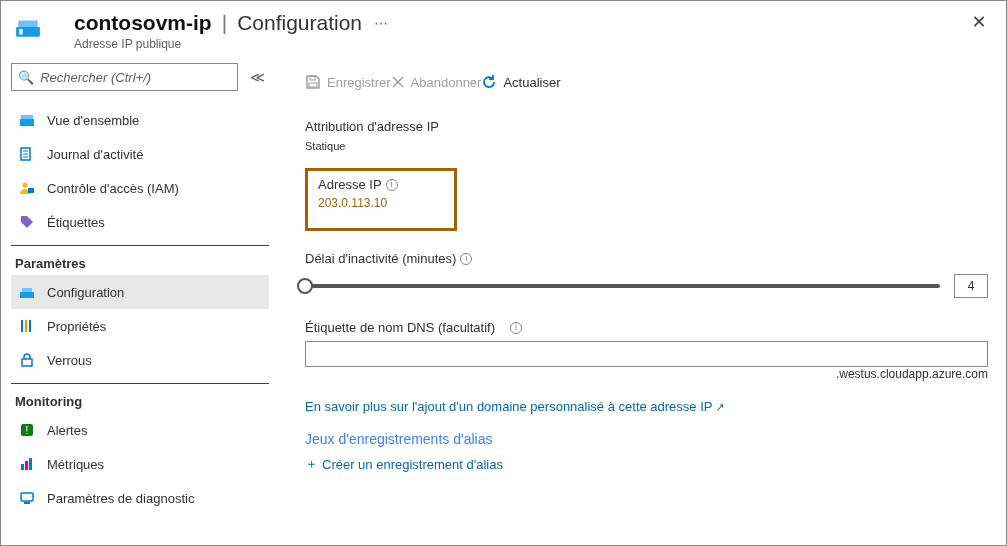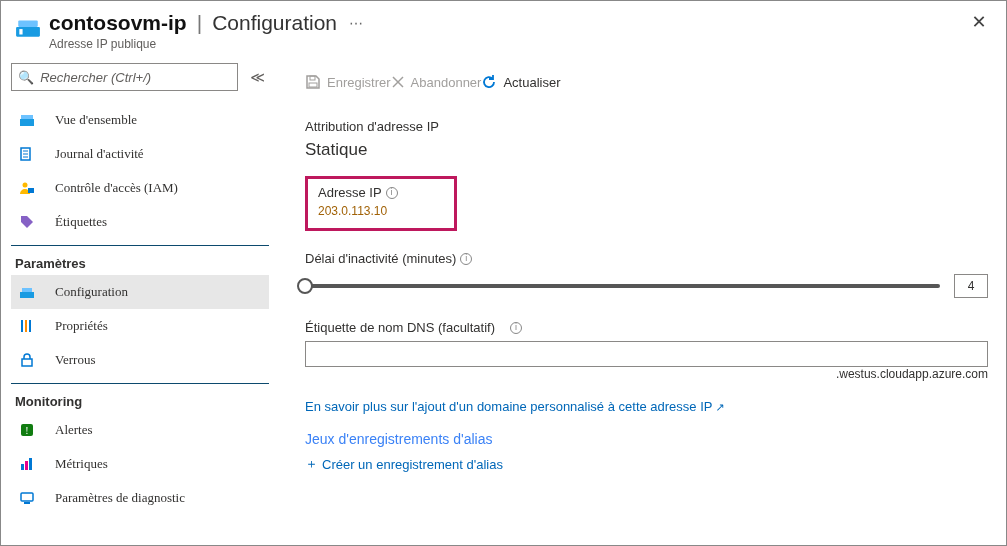--- a/index.html
+++ b/index.html
@@ -11,20 +11,21 @@
     background: #fff;
     width: 1007px;
     height: 546px;
     overflow: hidden;
     border: 1px solid #888;
   }
   .header {
     display: flex;
     align-items: flex-start;
     padding: 10px 14px 6px 14px;
+    gap: 25px;
   }
   .header-icon {
     width: 24px; height: 24px;
     margin-right: 10px;
     margin-top: 4px;
     color:#0078d4;
   }
   .header-titles { flex: 1; }
   .title-row { display: flex; align-items: center; gap: 8px;}
   .title-main { font-size: 21px; font-weight: 600; color:#111;}
@@ -49,22 +50,21 @@
     padding:0 6px;
     color:#605e5c;
   }
   .search-box .icon { margin-right:6px; font-size:13px; color:#605e5c;}
   .search-input { flex:1; font-style:italic; color:#605e5c;}
   .collapse { color:#605e5c; font-size:14px; cursor:pointer; padding:2px 4px;}
   .nav-item {
     display:flex; align-items:center;
     height:34px; padding:0 8px;
     cursor:pointer;
-    gap:20px;
-    font-family:Liberation Serif, serif;
+    gap:12px;
   }
   .nav-item .icon { width:16px; display:flex; align-items:center; justify-content:center;}
   .nav-item.selected { background:#e7e7e7;}
   .nav-group {
     font-size:13px; font-weight:600; color:#323130;
     padding:10px 8px 4px 4px;
     border-top:1px solid #0c4a6e;
     margin-top:6px;
   }
   .main {
@@ -74,25 +74,25 @@
     position:relative;
   }
   .toolbar {
     display:flex; align-items:center; gap:0;
     height:38px;
   }
   .tb-btn { display:flex; align-items:center; gap:6px; color:#a19f9d; cursor:pointer;}
   .tb-btn.enabled { color:#323130;}
   .tb-btn .tb-icon { font-size:15px;}
   .section-label { margin-top:18px; font-size:13px; color:#323130;}
-  .section-value { margin-top:6px; font-size:17px; color:#323130;}
+  .section-value { margin-top:6px; font-size:11px; color:#323130;}
   .highlight-box {
     display:inline-block;
-    border:3px solid #be185d;
-    padding:6px 56px 10px 10px;
+    border:3px solid #a16207;
+    padding:6px 56px 18px 10px;
     margin-top:16px;
   }
   .highlight-box .lbl {font-size:13px; color:#323130; display:flex; align-items:center; gap:4px;}
   .highlight-box .val {font-size:12px; color:#a16207; margin-top:4px;}
   .info-icon {
     display:inline-flex; align-items:center; justify-content:center;
     width:12px;height:12px;border:1px solid #888;border-radius:50%;
     font-size:9px;color:#888; line-height:1;
   }
   .slider-wrap { display:flex; align-items:center; gap:14px; margin-top:8px; width:100%;}

